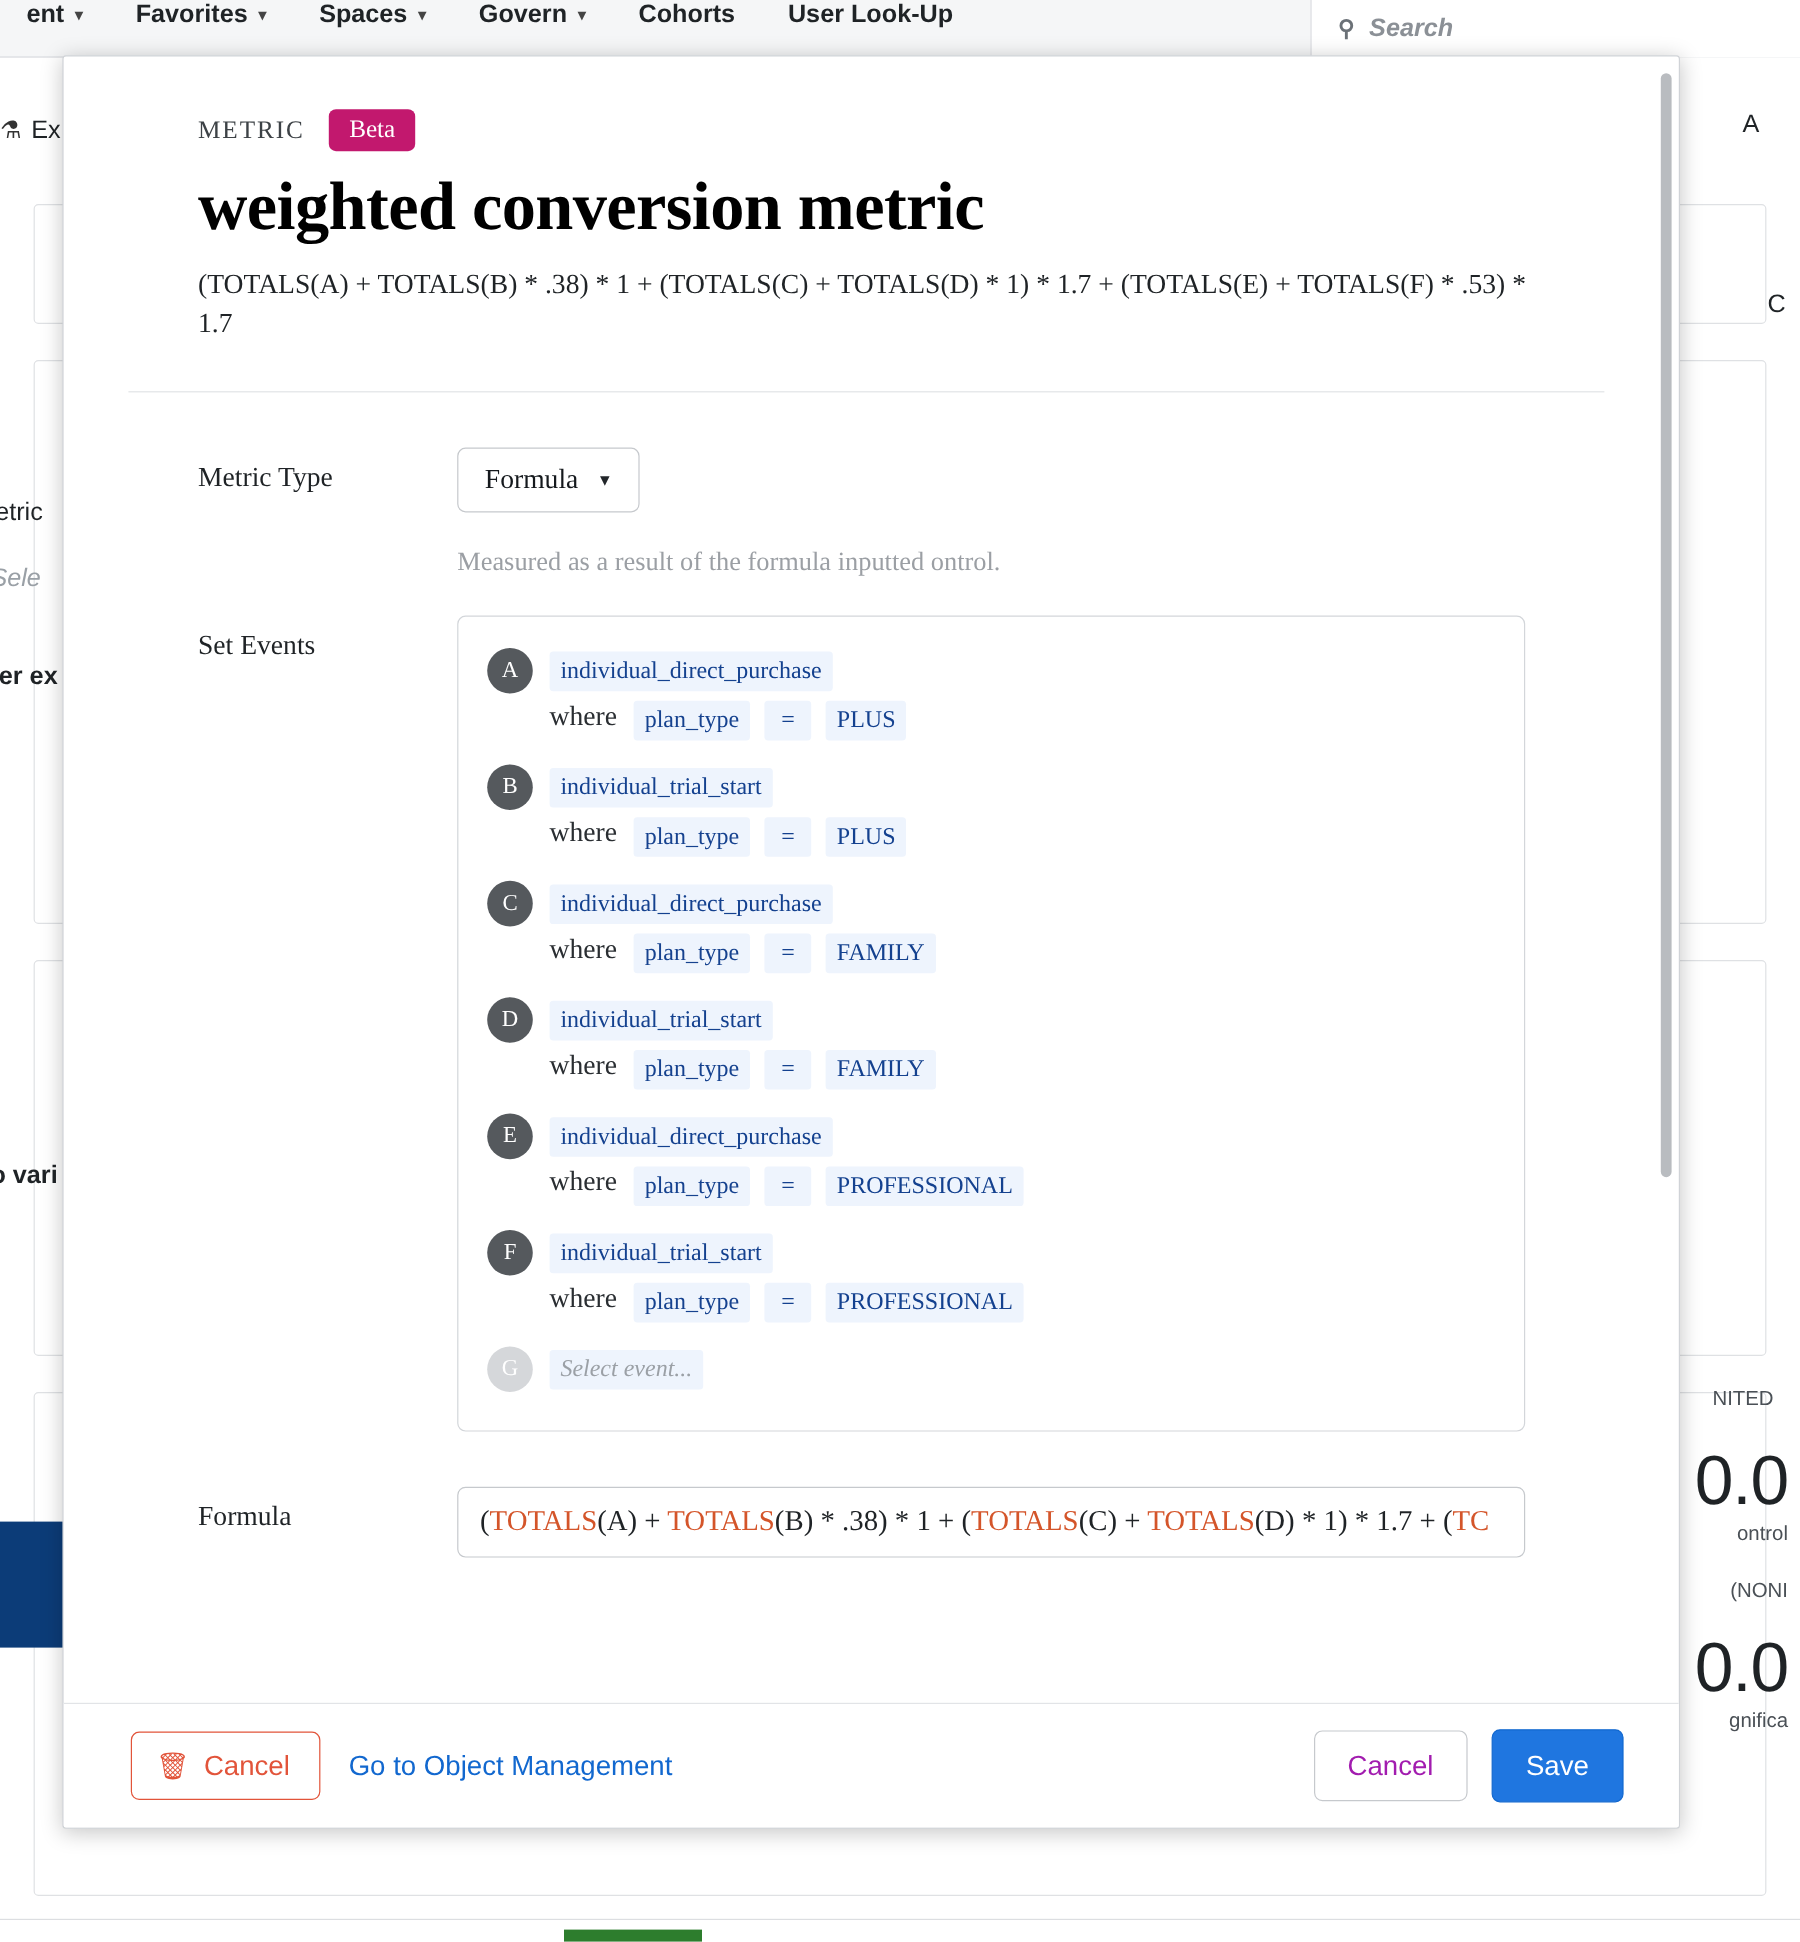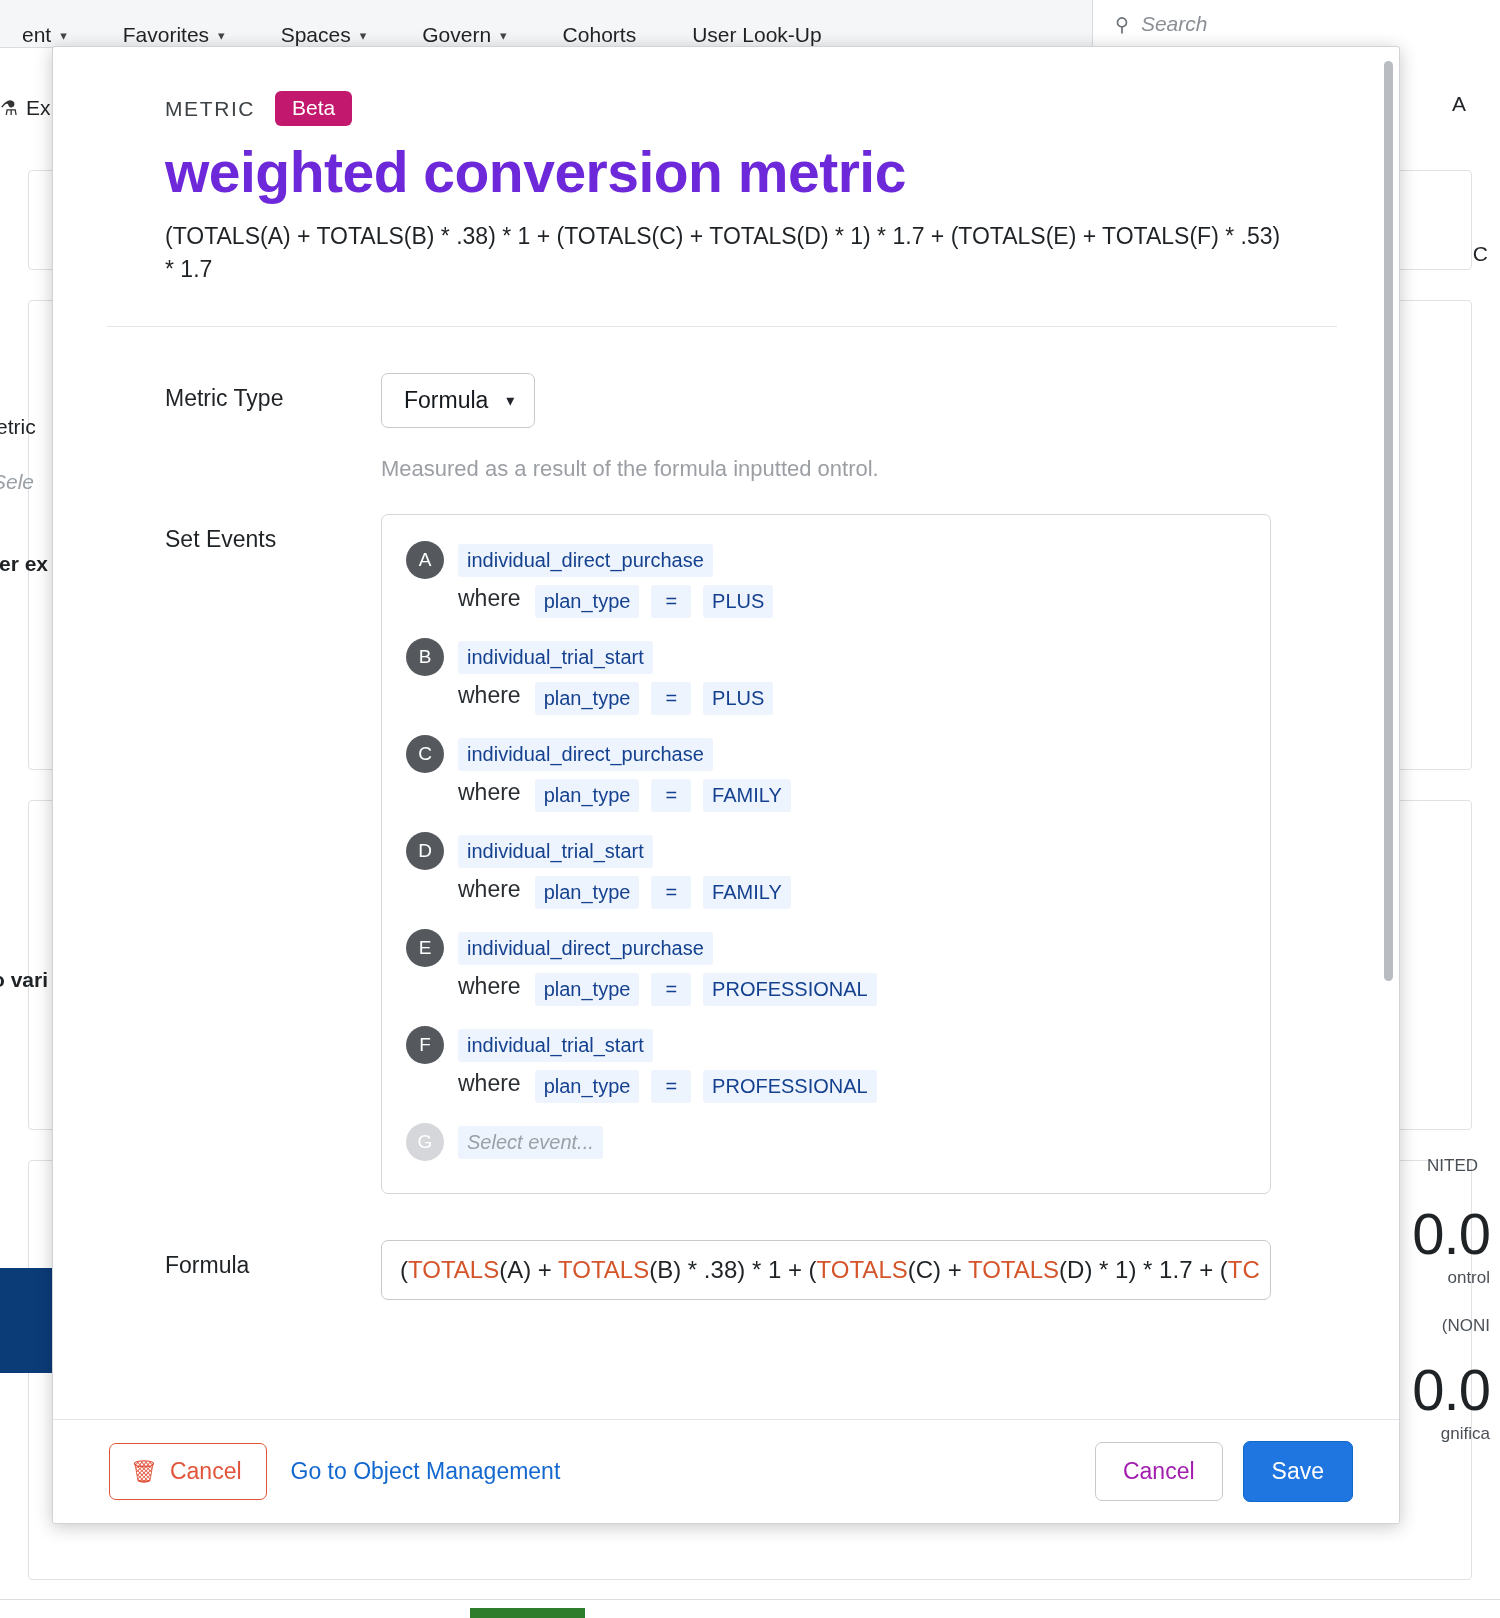--- a/index.html
+++ b/index.html
@@ -9,21 +9,21 @@
     background: #ffffff;
     overflow: hidden;
   }
 
   
   .app-bg { position: absolute; inset: 0; background: #ffffff; }
 
   .topnav {
     position: absolute; top: 0; left: 0; width: 1500px; height: 48px;
     background: #f5f6f7; border-bottom: 1px solid #d9dbe0;
-    display: flex; align-items: flex-end; gap: 12px;
+    display: flex; align-items: flex-start; gap: 0px; font-weight: bold;
   }
   .topnav-item {
     font-size: 21px; color: #1f2326; padding: 0 22px;
     display: flex; align-items: center; gap: 9px; white-space: nowrap;
   }
   .caret { font-size: 13px; color: #444; }
   .topnav-search {
     position: absolute; right: 0; top: 0; height: 48px; width: 408px;
     background: #fff; border-left: 1px solid #d9dbe0;
     display: flex; align-items: center; gap: 12px; padding-left: 22px;
@@ -69,33 +69,33 @@
     overflow: hidden;
   }
 
   .modal-scroll {
     flex: 1 1 auto;
     overflow: hidden;
     position: relative;
     padding: 0;
   }
 
-  .modal-inner { padding: 44px 78px 0 112px; }
+  .modal-inner { padding: 44px 78px 0 112px; font-family: Liberation Serif, serif; }
 
   .eyebrow-row { display: flex; align-items: center; gap: 20px; margin-bottom: 16px; }
   .eyebrow {
     font-size: 21px; letter-spacing: 1.6px; color: #3d4246; font-weight: 500;
   }
   .beta-badge {
     background: #c2186e; color: #fff; font-size: 21px;
     padding: 6px 17px 8px; border-radius: 6px; line-height: 1;
   }
 
   .modal-title {
-    font-size: 57px; font-weight: bold; color: #6d28d9;
+    font-size: 57px; font-weight: bold; color: #000000;
     letter-spacing: -0.5px; margin-bottom: 16px; line-height: 1.08;
   }
   .modal-subformula {
     font-size: 23px; color: #1f2326; line-height: 1.45; max-width: 1130px;
     margin-bottom: 40px;
   }
 
   .divider { height: 1px; background: #e2e4e7; margin: 0 0 0 -58px; width: 1230px; }
 
   .form { padding-top: 46px; }

